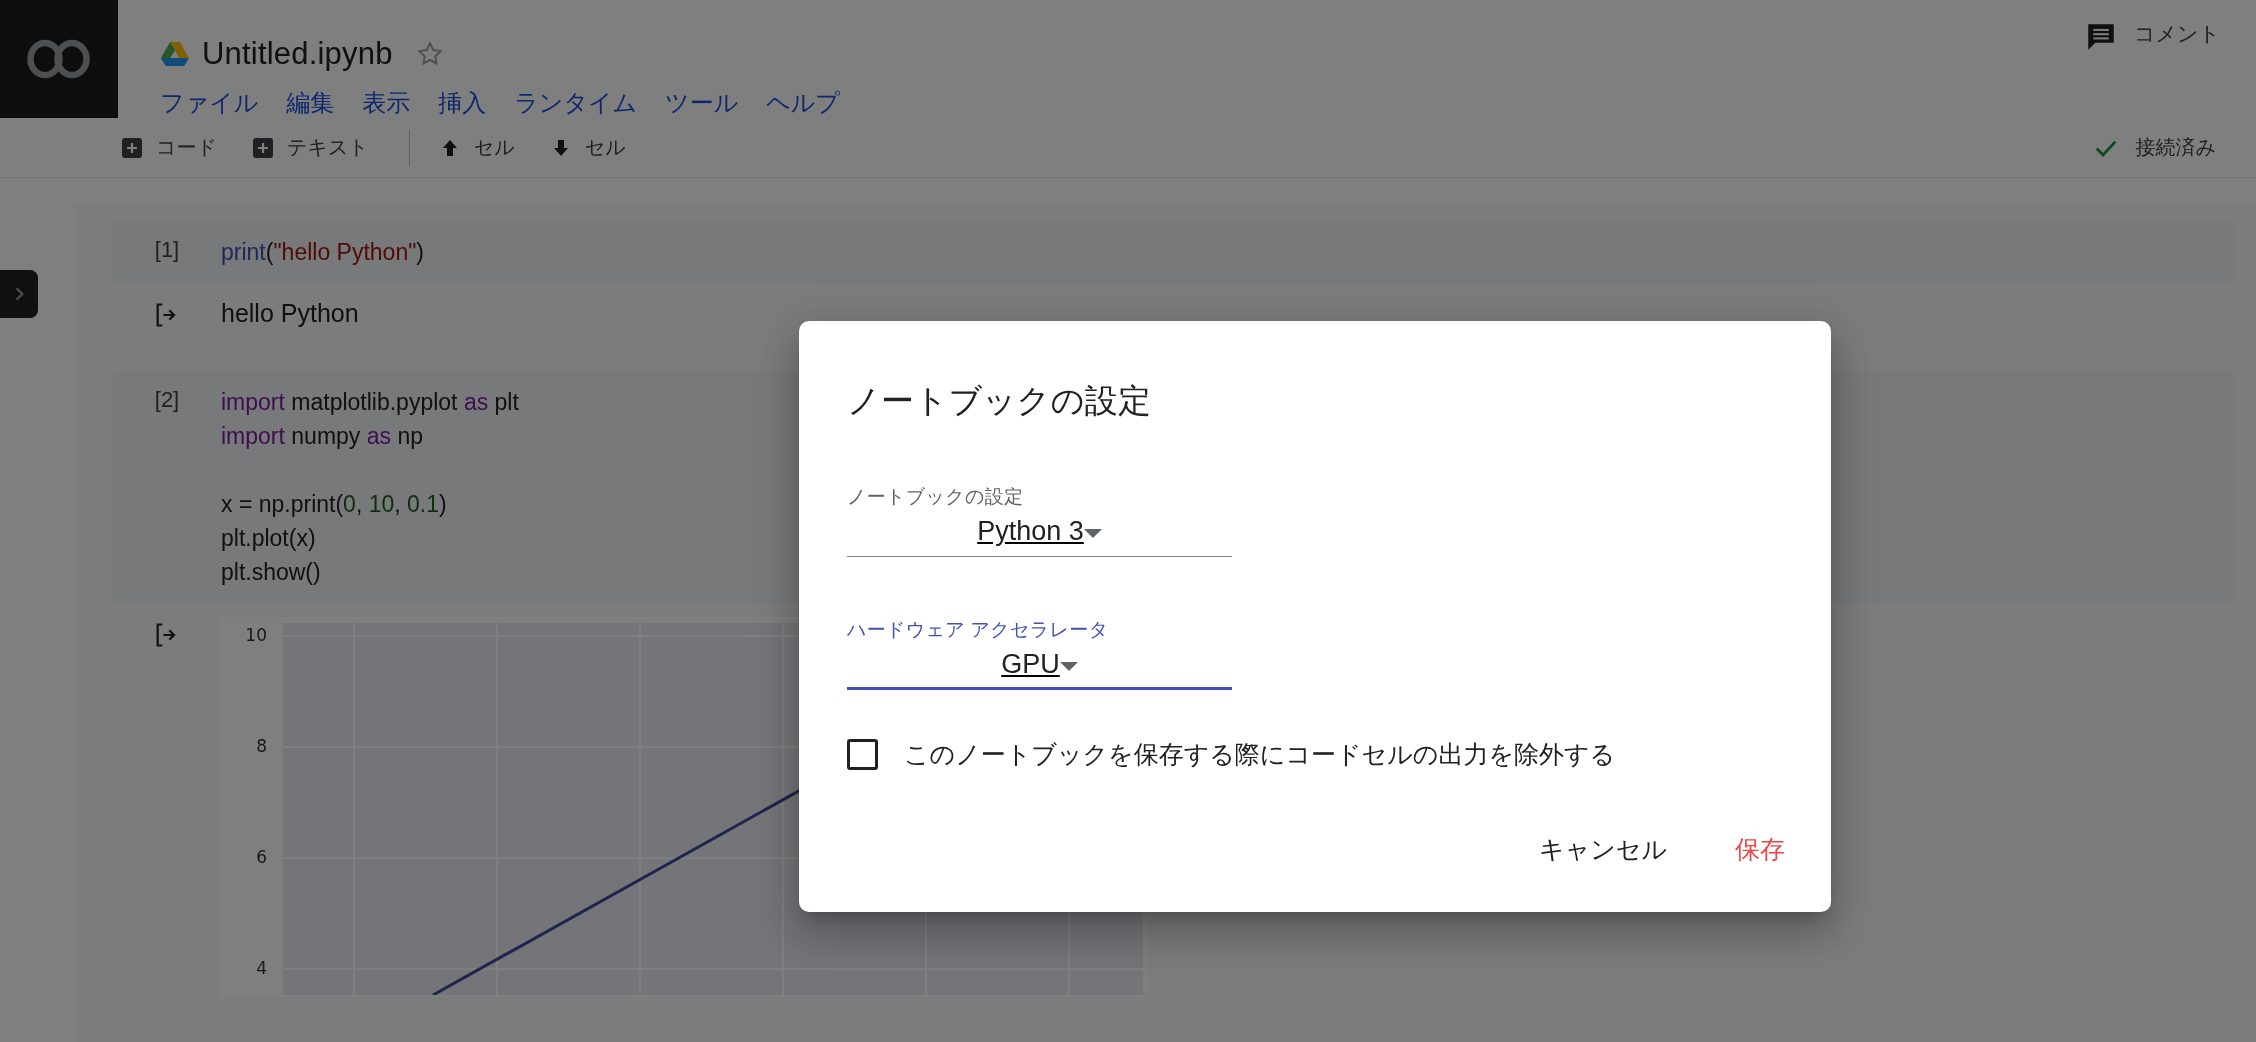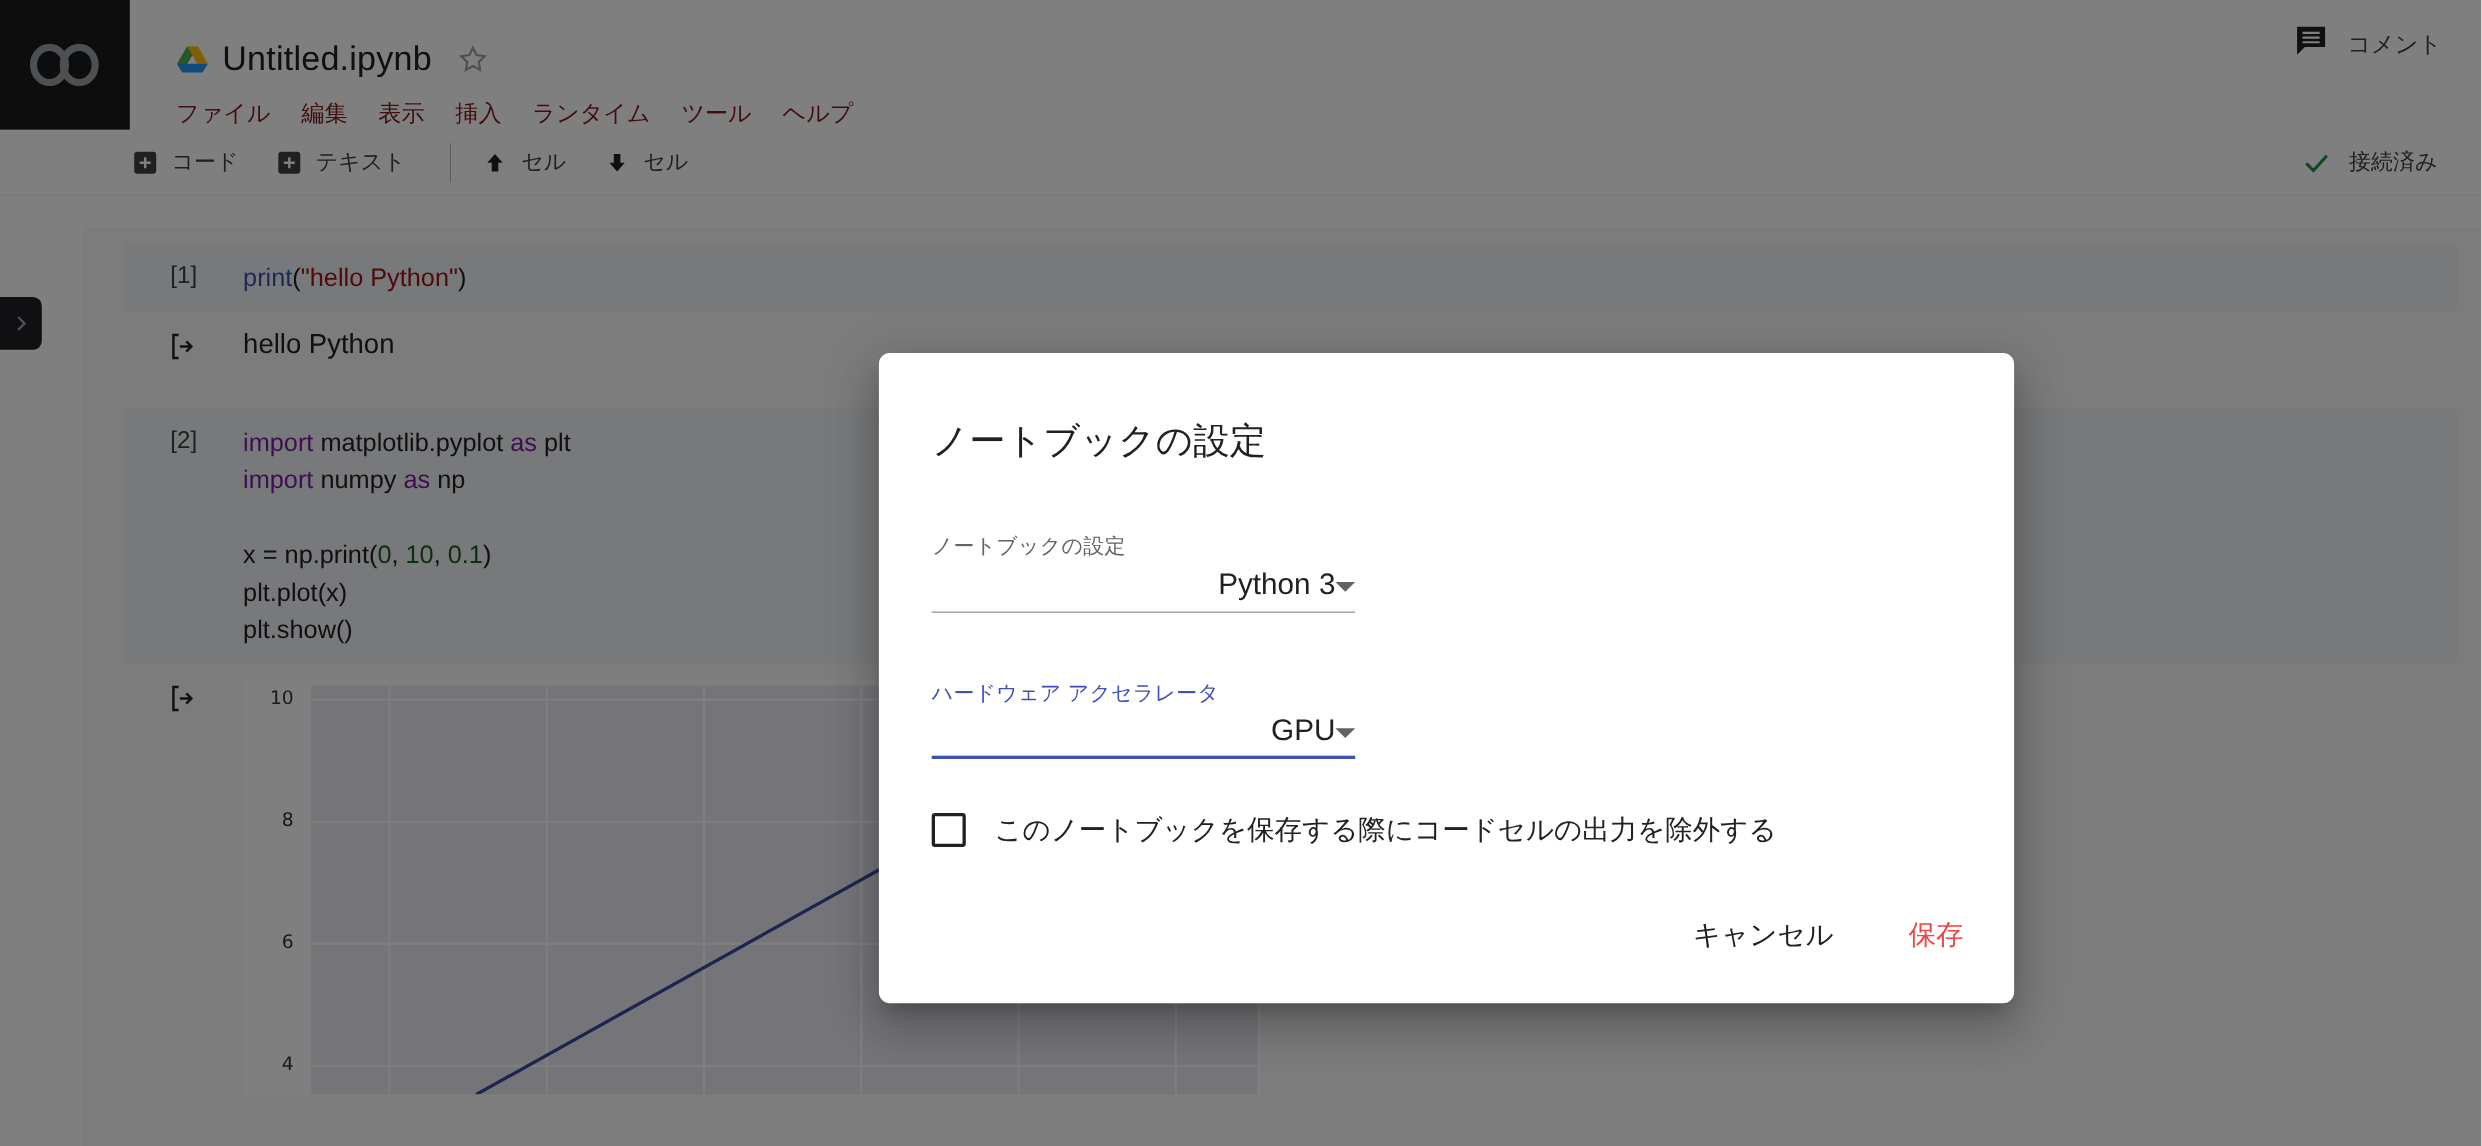--- a/index.html
+++ b/index.html
@@ -65,37 +65,37 @@
   }
   .star-icon { margin-left: 22px; width: 30px; height: 30px; flex: none; }
 
   .menu-row {
     display: flex;
     align-items: center;
     height: 42px;
     margin-top: 2px;
   }
   .menu-item {
-    font-size: 21px;
-    color: #7f1d1d;
+    font-size: 24px;
+    color: #1d4ed8;
     margin-right: 28px;
     white-space: nowrap;
     cursor: pointer;
   }
 
   .header-right {
     position: absolute;
     right: 36px;
     top: 20px;
     display: flex;
     align-items: center;
   }
   .comment-btn {
     display: flex;
-    align-items: flex-end;
+    align-items: flex-start;
     cursor: pointer;
   }
   .comment-icon { width: 34px; height: 34px; margin-right: 16px; flex: none; }
   .comment-label { font-size: 21px; color: #3c4043; white-space: nowrap; }
 
   
   .toolbar {
     position: relative;
     height: 60px;
     background: #ffffff;
@@ -278,25 +278,26 @@
     font-size: 19px;
     color: #5f6368;
     letter-spacing: .3px;
     margin-bottom: 6px;
   }
   .field-label.focused { color: #3f51b5; }
   .select-row {
     position: relative;
     display: flex;
     align-items: flex-end;
-    justify-content: flex-end;
+    justify-content: center;
     border-bottom: 1px solid #80868b;
     padding-bottom: 9px;
     width: 385px;
     cursor: pointer;
+    text-decoration: underline;
   }
   .select-row.focused {
     border-bottom: 3px solid #3f51b5;
     padding-bottom: 7px;
   }
   .select-value {
     font-size: 27px;
     color: #202124;
   }
   .caret { width: 0; height: 0;

